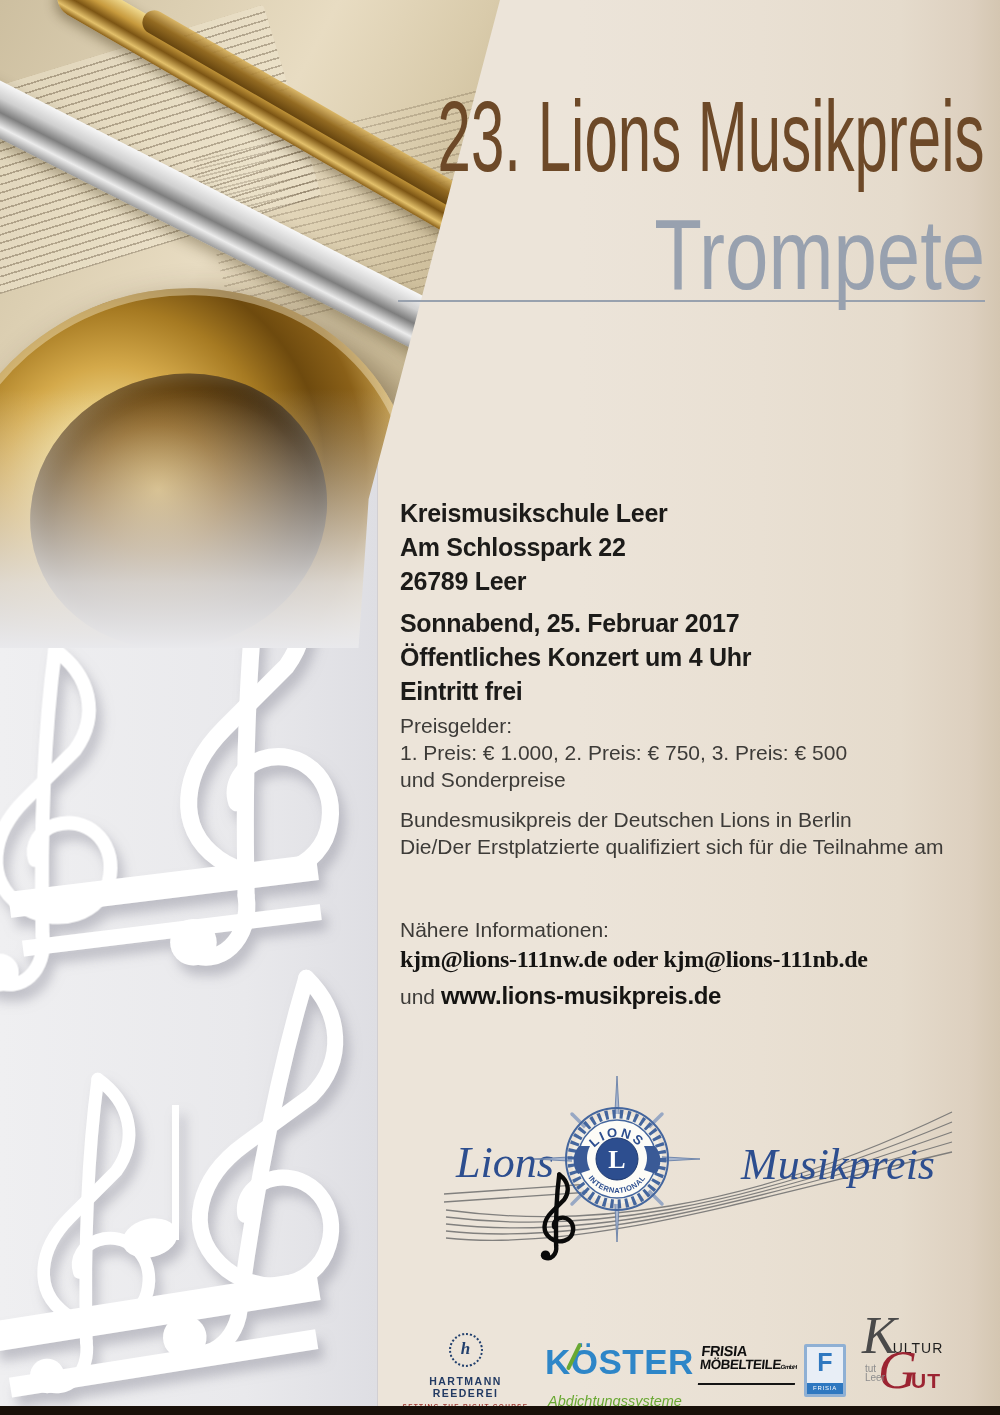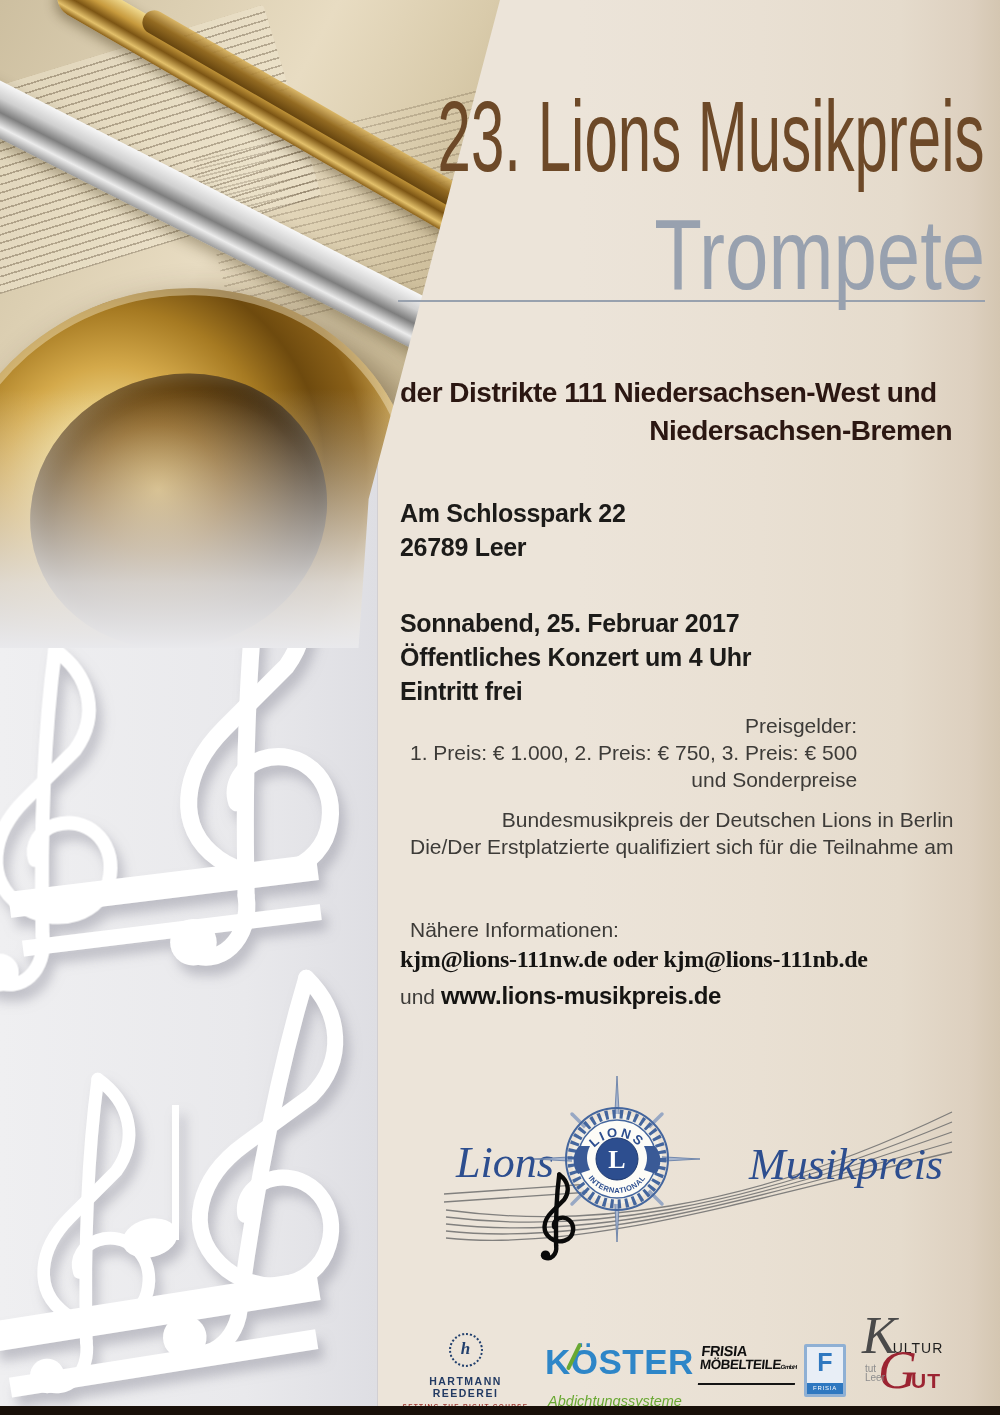--- a/index.html
+++ b/index.html
@@ -60,35 +60,35 @@
     transform:scaleX(.78);transform-origin:100% 50%;}
   .rule{position:absolute;left:398px;right:15px;top:300px;height:2px;background:#98a1ae;z-index:3;}
   
   .districts{position:absolute;left:400px;top:374px;width:552px;z-index:3;
     font-size:28px;font-weight:bold;letter-spacing:-.5px;line-height:38px;color:#2b1712;}
   .districts .l2{text-align:right;}
   .block-bold{position:absolute;left:400px;z-index:3;font-size:25px;font-weight:bold;
     line-height:34px;color:#1c1b19;letter-spacing:-.3px;}
   .venue{top:496px;}
   .event{top:606px;}
-  .block-reg{position:absolute;left:410px;z-index:3;font-size:21px;line-height:27px;color:#3d3b38;text-align:right;}
+  .block-reg{position:absolute;left:400px;z-index:3;font-size:21px;line-height:27px;color:#3d3b38;}
   .prizes{top:712px;}
   .qual{top:806px;}
   .contact-h{top:916px;}
   .emails{position:absolute;left:400px;top:946px;z-index:3;font-size:24px;font-weight:bold;
     letter-spacing:-.3px;color:#151412;font-family:Liberation Serif, serif;}
   .webline{position:absolute;left:400px;top:982px;z-index:3;font-size:21px;color:#3d3b38;}
   .webline b{font-size:24px;color:#151412;letter-spacing:-.3px;}
   
   .logo-block{position:absolute;left:440px;top:1082px;width:520px;height:195px;z-index:3;}
   .logo-staff{position:absolute;left:0;top:0;}
   .logo-lions,.logo-musikpreis{position:absolute;font-family:"Liberation Serif",serif;
     font-style:italic;font-size:44px;color:#2d4e8f;}
   .logo-lions{left:16px;top:55px;}
-  .logo-musikpreis{right:17px;top:57px;}
+  .logo-musikpreis{right:25px;top:57px;}
   .logo-emblem{position:absolute;left:92px;top:-8px;}
   .logo-clef{position:absolute;left:88px;top:90px;}
   
   .support{position:absolute;left:400px;right:15px;top:1292px;z-index:3;text-align:center;
     font-size:20px;font-weight:bold;color:#141210;}
   .sp{position:absolute;z-index:3;}
   .hartmann{left:398px;top:1333px;width:135px;text-align:center;}
   .h-circle{width:30px;height:30px;margin:0 auto;border:2px dotted #22406e;border-radius:50%;
     font-family:"Liberation Serif",serif;font-style:italic;font-weight:bold;font-size:17px;
     line-height:28px;color:#22406e;}
@@ -170,26 +170,23 @@
     <div class="tube gold2"></div>
     <div class="bell">
       <div class="bell-inner"></div>
     </div>
   </div>
 
   <div class="title">23. Lions Musikpreis</div>
   <div class="subtitle">Trompete</div>
   <div class="rule"></div>
 
-  <div class="districts">
-    <div class="l1">der Distrikte 111 Niedersachsen-West und</div>
-    <div class="l2">Niedersachsen-Bremen</div>
-  </div>
 
   <div class="block-bold venue">
+    <div>Kreismusikschule Leer</div>
     <div>Am Schlosspark 22</div>
     <div>26789 Leer</div>
   </div>
 
   <div class="block-bold event">
     <div>Sonnabend, 25. Februar 2017</div>
     <div>Öffentliches Konzert um 4 Uhr</div>
     <div>Eintritt frei</div>
   </div>
 

